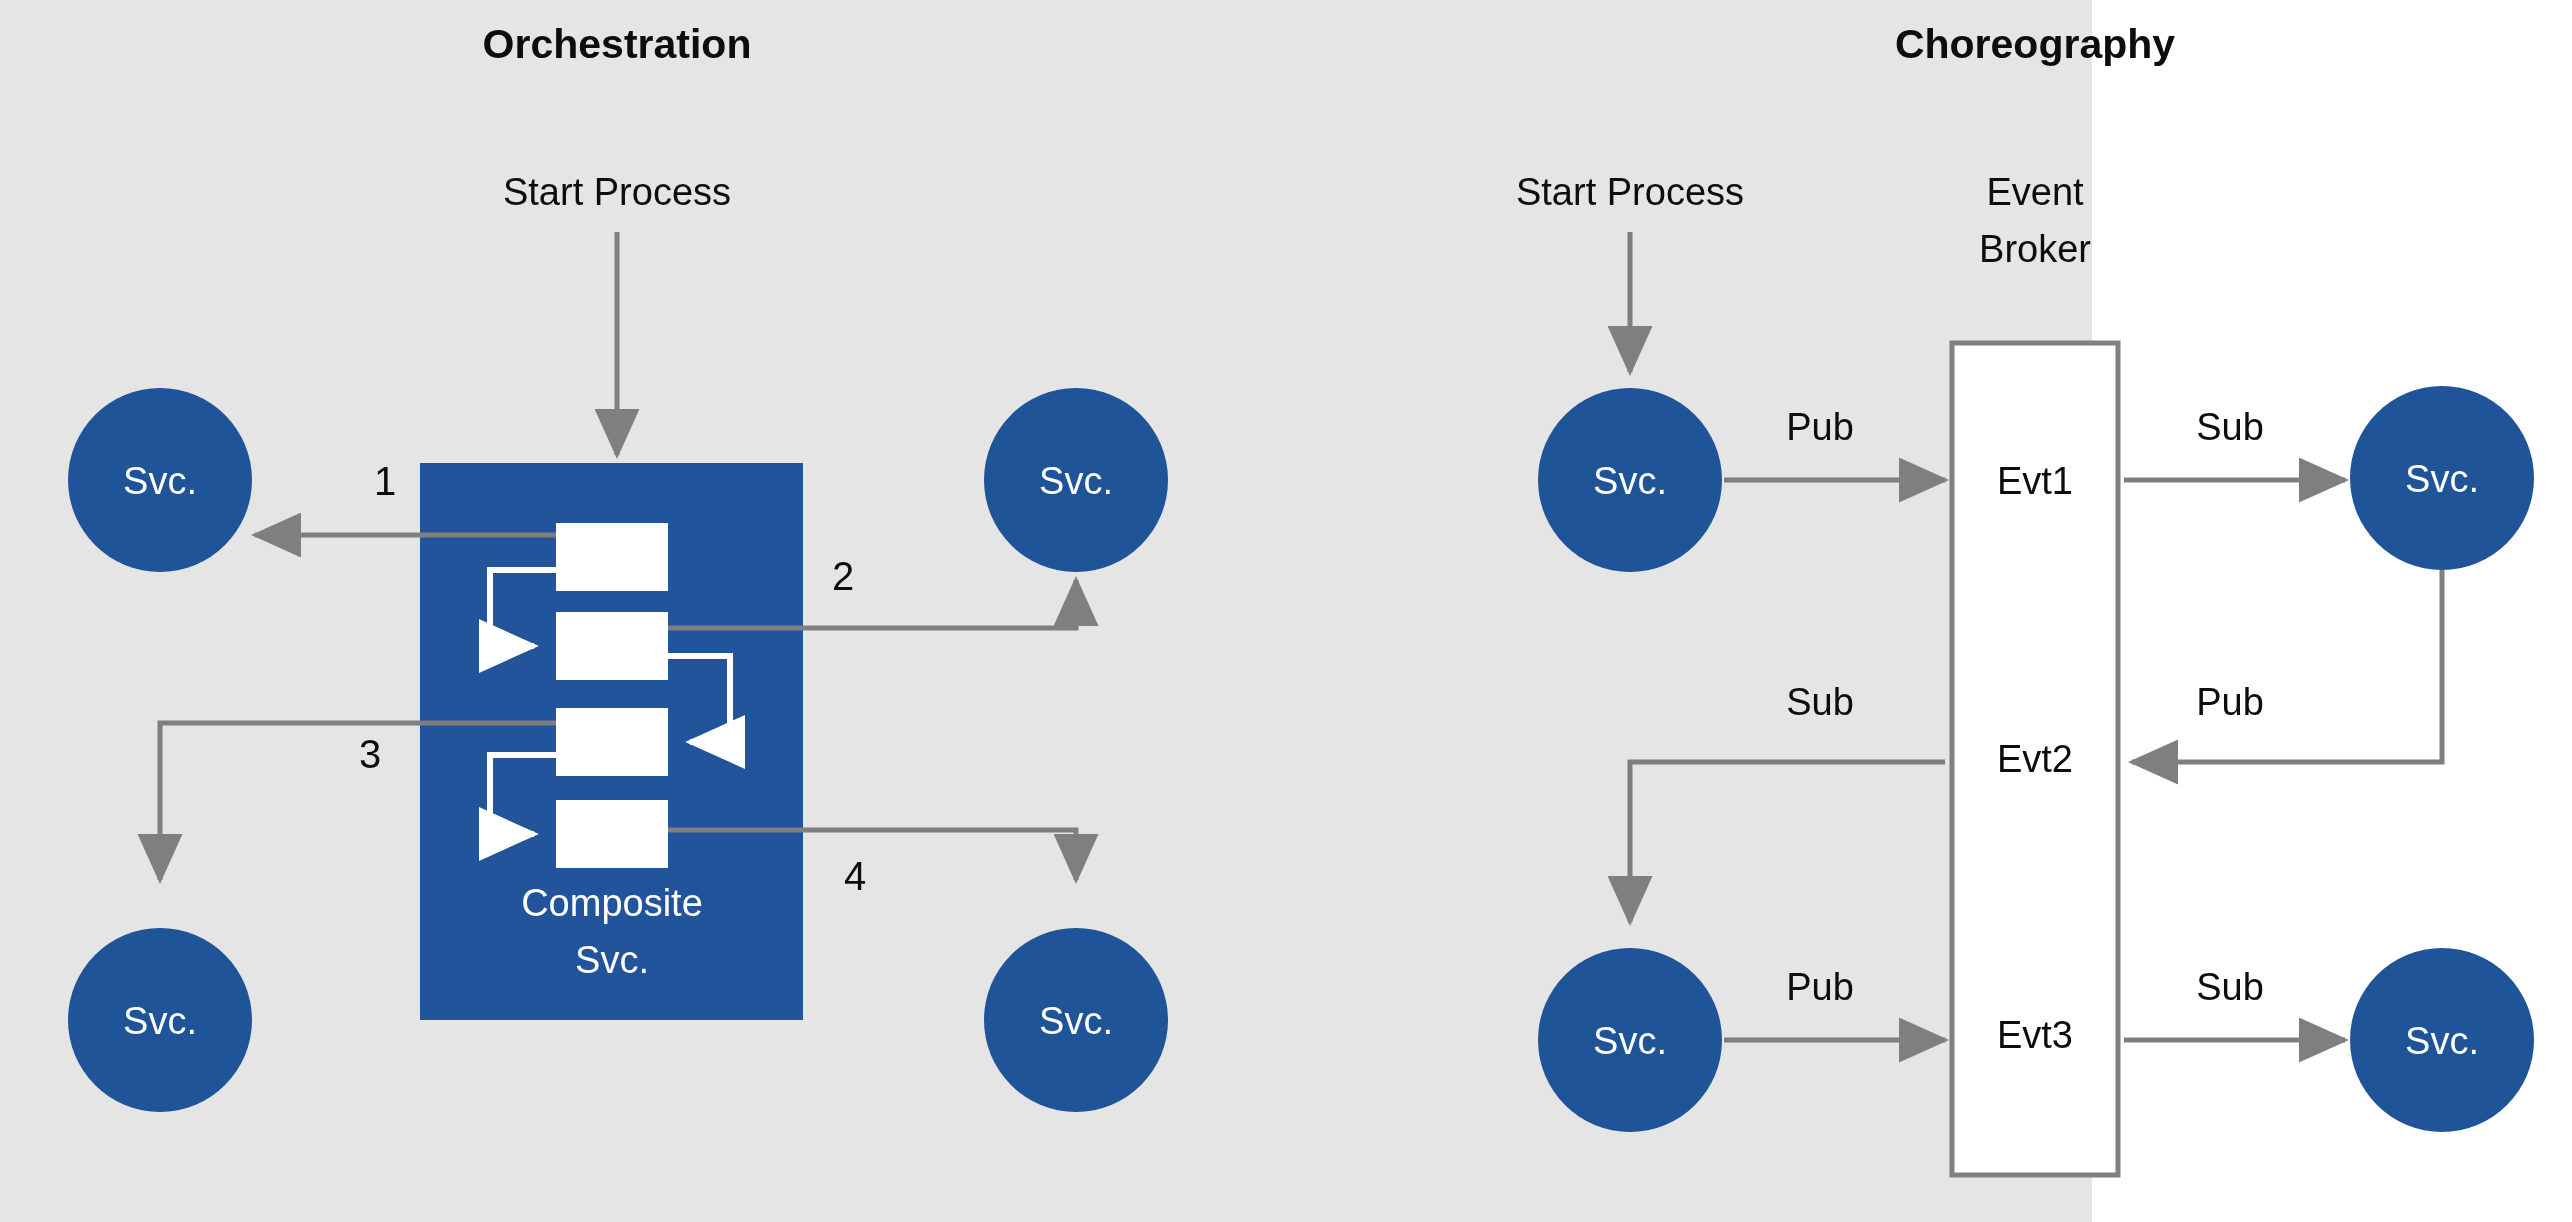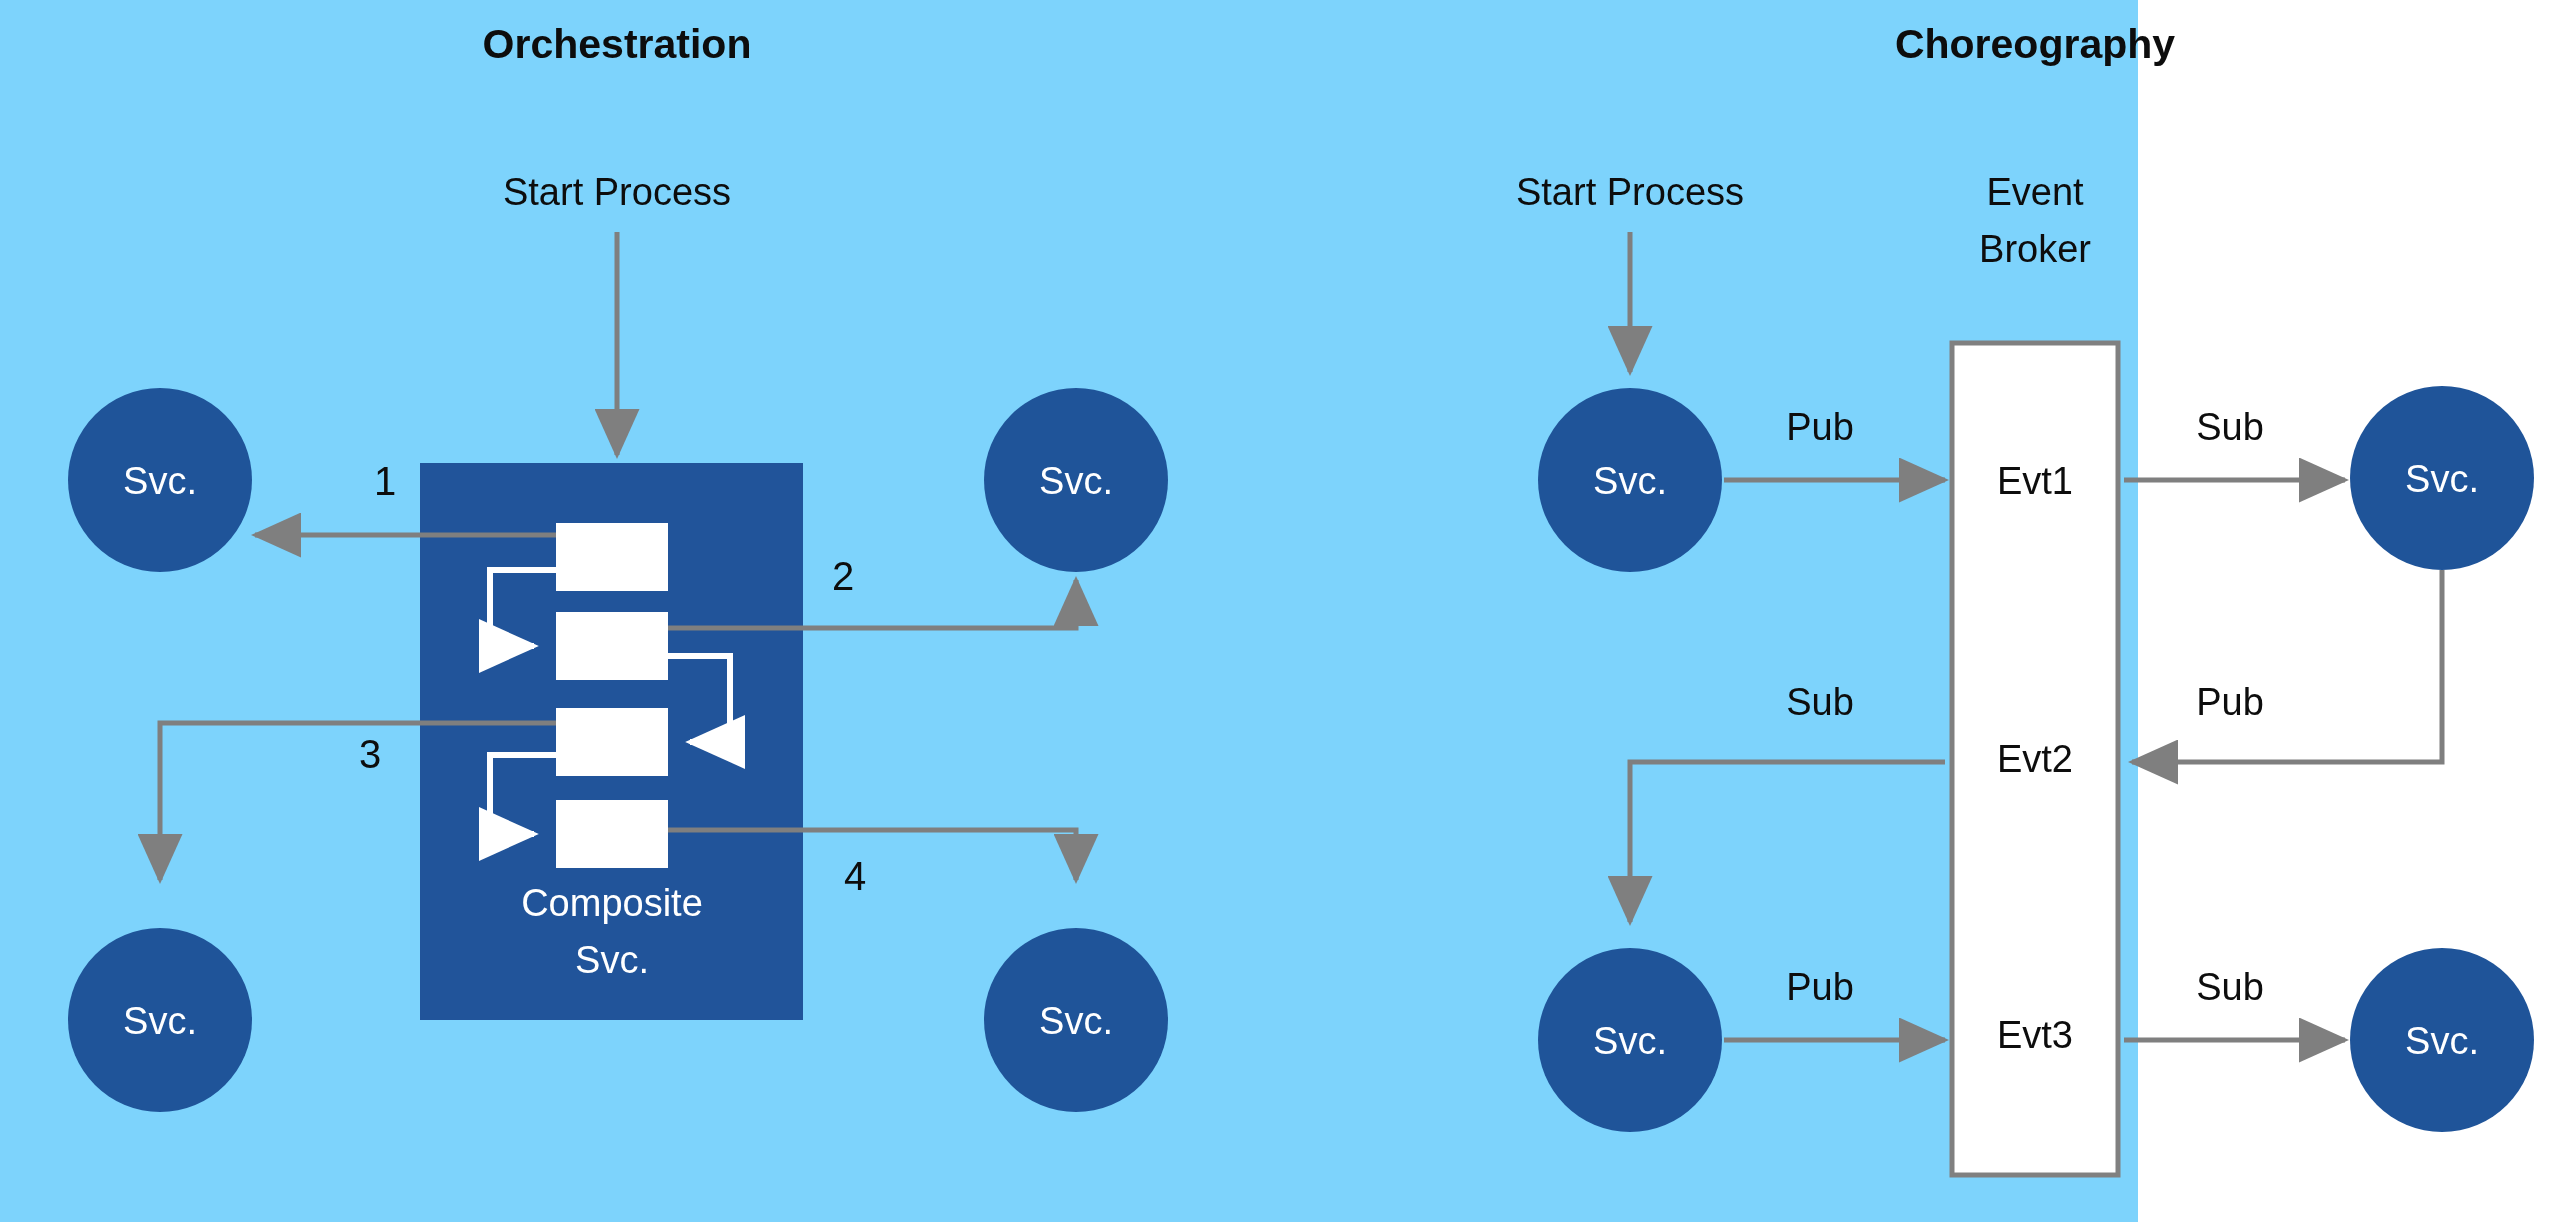--- a/index.html
+++ b/index.html
@@ -10,22 +10,21 @@
   body {
     width: 2572px;
     height: 1222px;
     font-family: "Liberation Sans", sans-serif;
     overflow: hidden;
   }
   #diagram-root {
     position: relative;
     width: 2092px;
     height: 1222px;
-    background: #7dd3fc;
-    padding-left: 46px;
+    background: #e5e5e5;
   }
   svg.canvas {
     position: absolute;
     top: 0;
     left: 0;
     width: 2572px;
     height: 1222px;
     display: block;
   }
   .panel-title {

